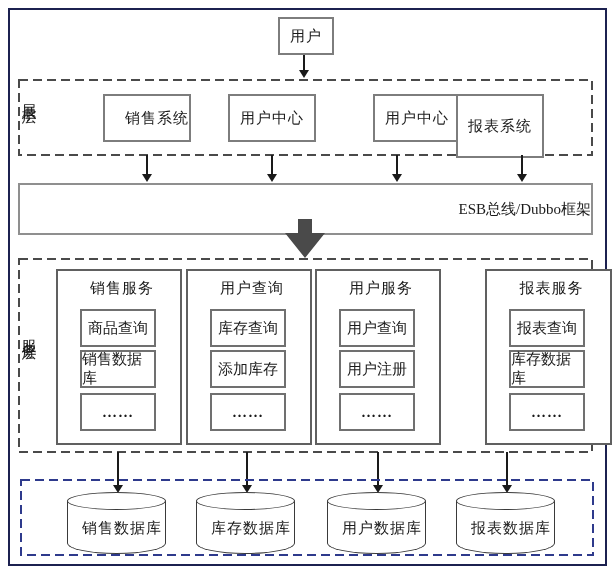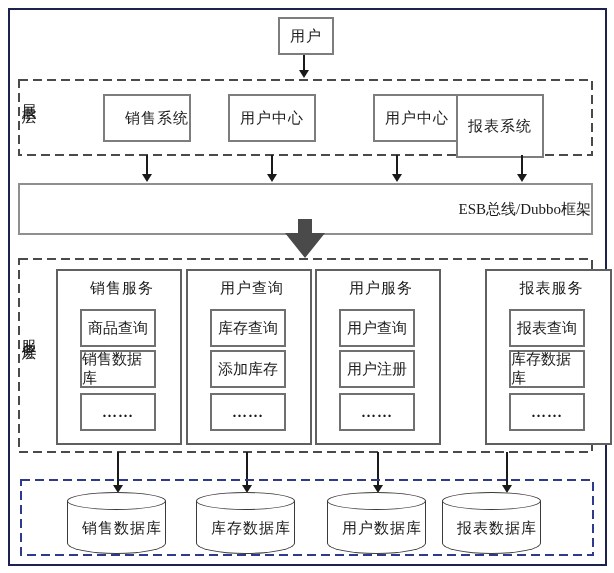--- a/index.html
+++ b/index.html
@@ -151,19 +151,19 @@
   <div class="cyl" style="left:196px;">
     <div class="cyl-top"></div>
     <div class="cyl-body"></div>
     <div class="cyl-label">库存数据库</div>
   </div>
   <div class="cyl" style="left:327px;border-radius:22px;">
     <div class="cyl-top"></div>
     <div class="cyl-body"></div>
     <div class="cyl-label">用户数据库</div>
   </div>
-  <div class="cyl" style="left:442px;">
+  <div class="cyl" style="left:456px;">
     <div class="cyl-top"></div>
     <div class="cyl-body"></div>
     <div class="cyl-label">报表数据库</div>
   </div>
 
 </div>
 
 </body></html>

